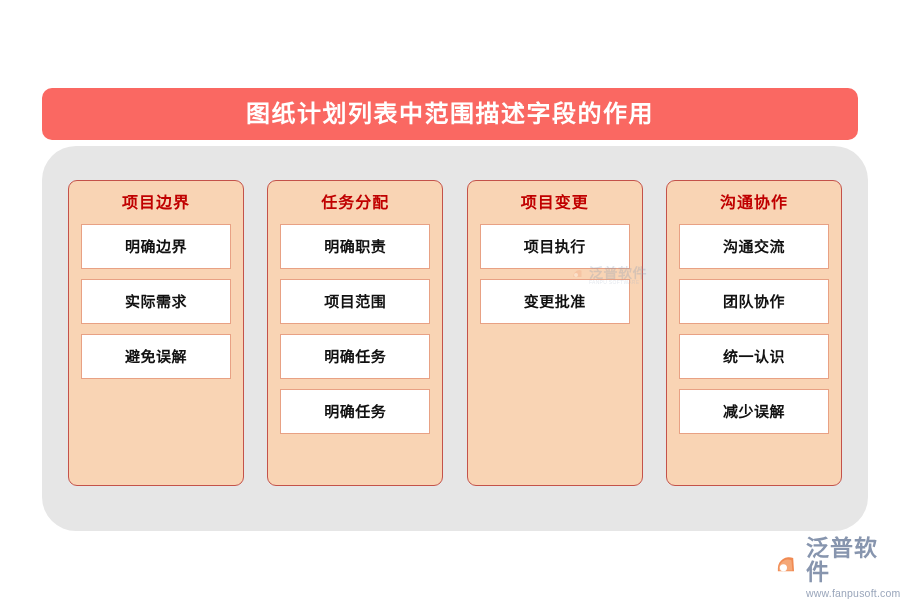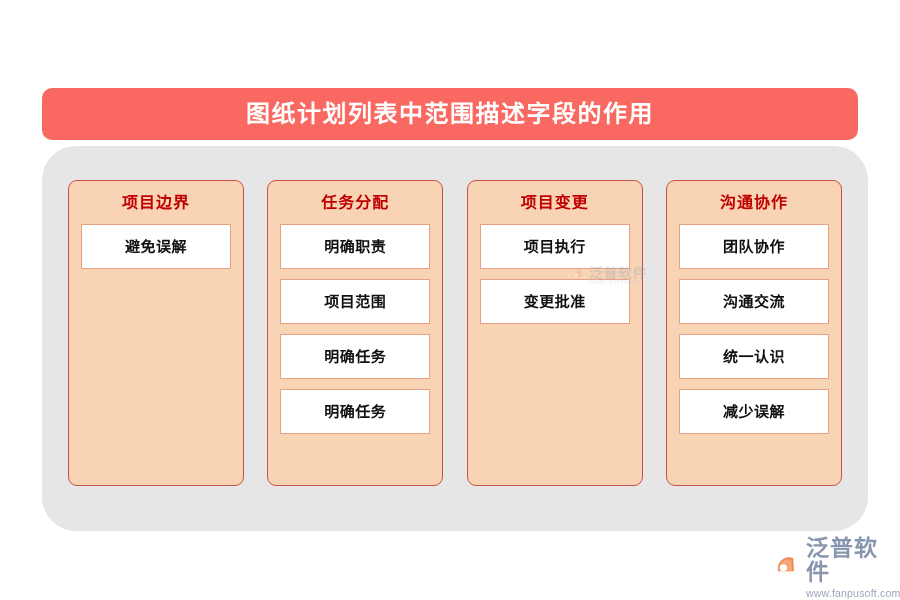--- a/index.html
+++ b/index.html
@@ -197,20 +197,26 @@
   </div>
 
   <div class="gray-panel"></div>
 
   <div class="columns">
 
     <div class="card">
       <div class="card-title">项目边界</div>
       <div class="card-items">
         <div class="item-box">
+          <span class="item-label">明确边界</span>
+        </div>
+        <div class="item-box">
+          <span class="item-label">实际需求</span>
+        </div>
+        <div class="item-box">
           <span class="item-label">避免误解</span>
         </div>
       </div>
     </div>
 
     <div class="card">
       <div class="card-title">任务分配</div>
       <div class="card-items">
         <div class="item-box">
           <span class="item-label">明确职责</span>
@@ -236,24 +242,24 @@
         <div class="item-box">
           <span class="item-label">变更批准</span>
         </div>
       </div>
     </div>
 
     <div class="card">
       <div class="card-title">沟通协作</div>
       <div class="card-items">
         <div class="item-box">
+          <span class="item-label">沟通交流</span>
+        </div>
+        <div class="item-box">
           <span class="item-label">团队协作</span>
-        </div>
-        <div class="item-box">
-          <span class="item-label">沟通交流</span>
         </div>
         <div class="item-box">
           <span class="item-label">统一认识</span>
         </div>
         <div class="item-box">
           <span class="item-label">减少误解</span>
         </div>
       </div>
     </div>
 

